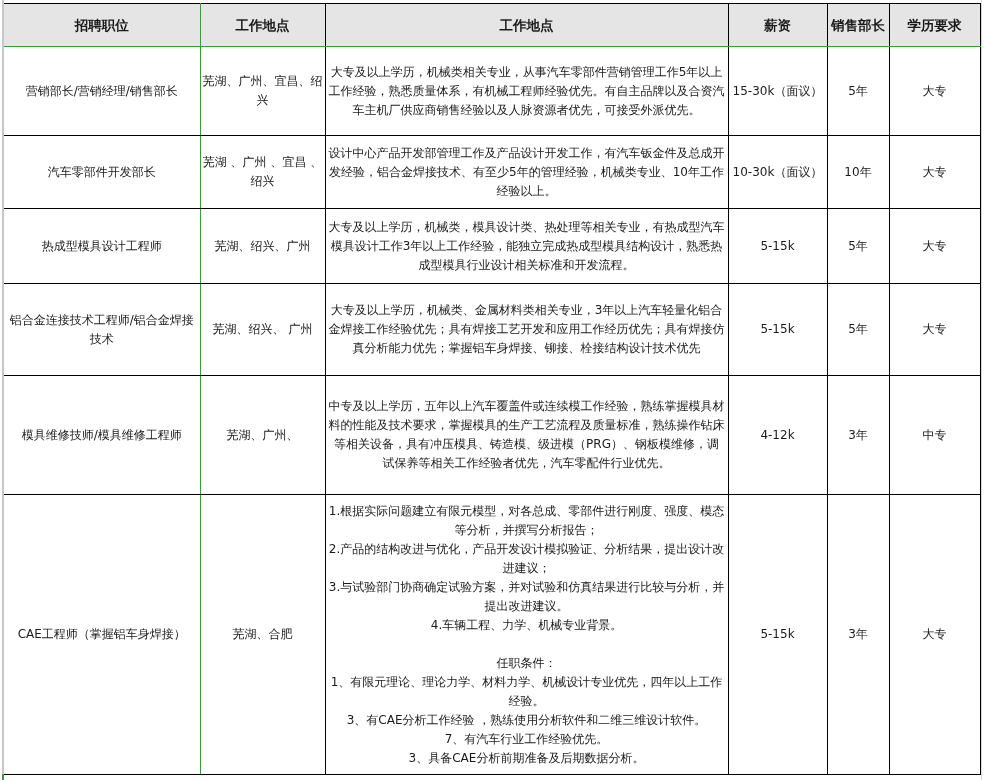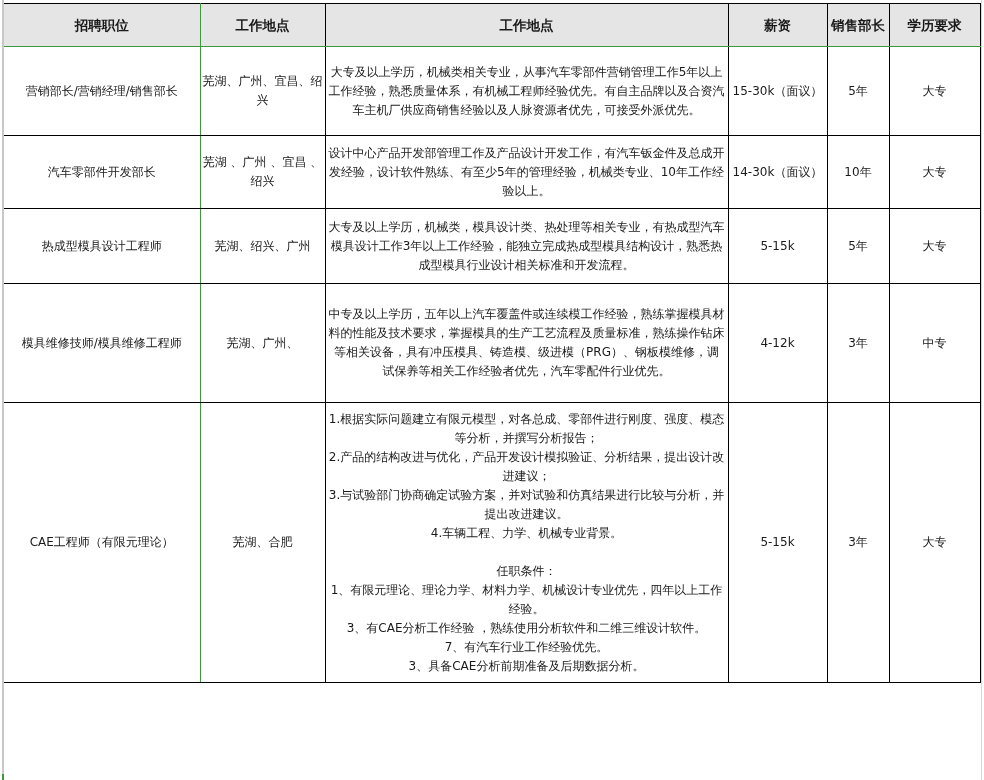--- a/index.html
+++ b/index.html
@@ -50,43 +50,51 @@
         <td class="c1 center">营销部长/营销经理/销售部长</td>
         <td class="center">芜湖、广州、宜昌、绍兴</td>
         <td class="desc">大专及以上学历，机械类相关专业，从事汽车零部件营销管理工作5年以上工作经验，熟悉质量体系，有机械工程师经验优先。有自主品牌以及合资汽车主机厂供应商销售经验以及人脉资源者优先，可接受外派优先。</td>
         <td class="center">15-30k（面议）</td>
         <td class="center">5年</td>
         <td class="center">大专</td>
       </tr>
       <tr style="height:73px">
         <td class="c1 center">汽车零部件开发部长</td>
         <td class="center">芜湖 、广州 、宜昌 、 绍兴</td>
-        <td class="desc">设计中心产品开发部管理工作及产品设计开发工作，有汽车钣金件及总成开发经验，设计软件熟练、有至少5年的管理经验，机械类专业、10年工作经验以上。</td>
-        <td class="center">14-30k（面议）</td>
+        <td class="desc">设计中心产品开发部管理工作及产品设计开发工作，有汽车钣金件及总成开发经验，铝合金焊接技术、有至少5年的管理经验，机械类专业、10年工作经验以上。</td>
+        <td class="center">10-30k（面议）</td>
         <td class="center">10年</td>
         <td class="center">大专</td>
       </tr>
       <tr style="height:75px">
         <td class="c1 center">热成型模具设计工程师</td>
         <td class="center">芜湖、绍兴、广州</td>
         <td class="desc">大专及以上学历，机械类，模具设计类、热处理等相关专业，有热成型汽车模具设计工作3年以上工作经验，能独立完成热成型模具结构设计，熟悉热成型模具行业设计相关标准和开发流程。</td>
+        <td class="center">5-15k</td>
+        <td class="center">5年</td>
+        <td class="center">大专</td>
+      </tr>
+      <tr style="height:92px">
+        <td class="c1 center">铝合金连接技术工程师/铝合金焊接技术</td>
+        <td class="center">芜湖、绍兴、 广州</td>
+        <td class="desc">大专及以上学历，机械类、金属材料类相关专业，3年以上汽车轻量化铝合金焊接工作经验优先；具有焊接工艺开发和应用工作经历优先；具有焊接仿真分析能力优先；掌握铝车身焊接、铆接、栓接结构设计技术优先</td>
         <td class="center">5-15k</td>
         <td class="center">5年</td>
         <td class="center">大专</td>
       </tr>
       <tr style="height:119px">
         <td class="c1 center">模具维修技师/模具维修工程师</td>
         <td class="center">芜湖、广州、</td>
         <td class="desc">中专及以上学历，五年以上汽车覆盖件或连续模工作经验，熟练掌握模具材料的性能及技术要求，掌握模具的生产工艺流程及质量标准，熟练操作钻床等相关设备，具有冲压模具、铸造模、级进模（PRG）、钢板模维修，调试保养等相关工作经验者优先，汽车零配件行业优先。</td>
         <td class="center">4-12k</td>
         <td class="center">3年</td>
         <td class="center">中专</td>
       </tr>
       <tr style="height:280px">
-        <td class="c1 center">CAE工程师（有限元理论）</td>
+        <td class="c1 center">CAE工程师（掌握铝车身焊接）</td>
         <td class="center">芜湖、合肥</td>
         <td class="desc">
           <span class="line">1.根据实际问题建立有限元模型，对各总成、零部件进行刚度、强度、模态等分析，并撰写分析报告；</span>
           <span class="line">2.产品的结构改进与优化，产品开发设计模拟验证、分析结果，提出设计改进建议；</span>
           <span class="line">3.与试验部门协商确定试验方案，并对试验和仿真结果进行比较与分析，并提出改进建议。</span>
           <span class="line">4.车辆工程、力学、机械专业背景。</span>
           <span class="line"> </span>
           <span class="line">任职条件：</span>
           <span class="line">1、有限元理论、理论力学、材料力学、机械设计专业优先，四年以上工作经验。</span>
           <span class="line">3、有CAE分析工作经验 ，熟练使用分析软件和二维三维设计软件。</span>

